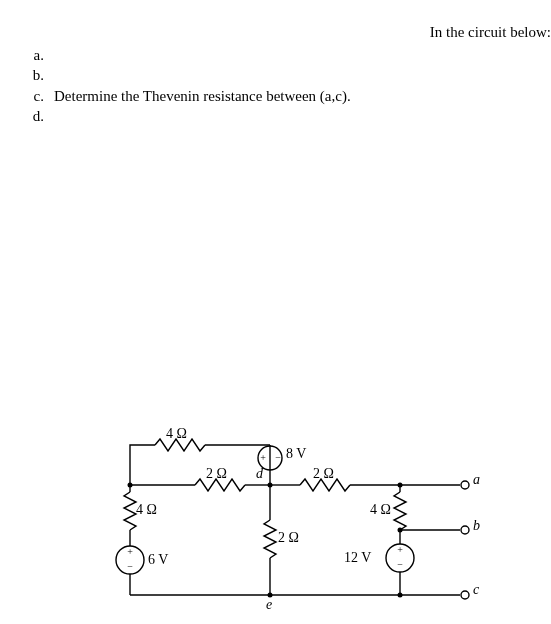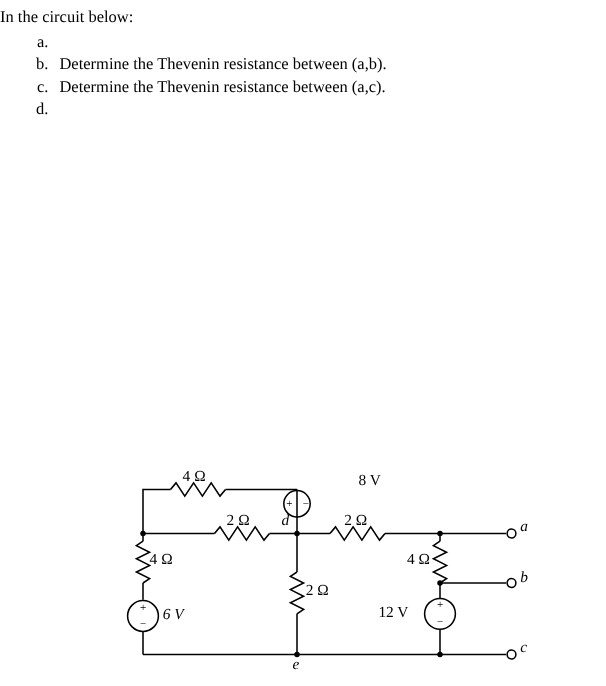--- a/index.html
+++ b/index.html
@@ -7,23 +7,24 @@
     padding: 0;
     width: 551px;
     height: 624px;
     background: #fff;
     font-family: "Times New Roman", Times, serif;
     font-size: 15px;
     color: #000;
     position: relative;
   }
   .header {
-    text-align: left;
+    text-align: right;
     padding-top: 8px;
     font-size: 15px;
+    margin-top: 16px;
   }
   .questions {
     padding: 4px 0 0 28px;
     line-height: 1.35;
   }
   .q-row {
     display: flex;
     gap: 10px;
   }
   .q-letter {
@@ -54,21 +55,20 @@
 <body>
 
 <div class="header">In the circuit below:</div>
 
 <div class="questions">
   <div class="q-row">
     <span class="q-letter">a.</span>
   </div>
   <div class="q-row">
     <span class="q-letter">b.</span>
-    <span>Determine the Thevenin resistance between (a,b).</span>
   </div>
   <div class="q-row">
     <span class="q-letter">c.</span>
     <span>Determine the Thevenin resistance between (a,c).</span>
   </div>
   <div class="q-row">
     <span class="q-letter">d.</span>
   </div>
 </div>
 
@@ -144,22 +144,22 @@
       <text x="300" y="138">−</text>
     </g>
   </svg>
 
   <span class="clabel" style="left:66px; top:-4px;">4 Ω</span>
   <span class="clabel" style="left:106px; top:36px;">2 Ω</span>
   <span class="clabel" style="left:36px; top:72px;">4 Ω</span>
   <span class="clabel" style="left:178px; top:100px;">2 Ω</span>
   <span class="clabel" style="left:213px; top:36px;">2 Ω</span>
   <span class="clabel" style="left:270px; top:72px;">4 Ω</span>
-  <span class="clabel" style="left:186px; top:0px;margin-left:40px;">8 V</span>
-  <span class="clabel" style="left:48px; top:122px;font-style:italic;">6 V</span>
+  <span class="clabel" style="left:186px; top:16px;">8 V</span>
+  <span class="clabel" style="left:48px; top:122px;">6 V</span>
   <span class="clabel" style="left:244px; top:120px;">12 V</span>
 
   <span class="clabel ital" style="left:373px; top:42px;">a</span>
   <span class="clabel ital" style="left:373px; top:88px;">b</span>
   <span class="clabel ital" style="left:373px; top:152px;">c</span>
   <span class="clabel ital" style="left:156px; top:36px;">d</span>
   <span class="clabel ital" style="left:166px; top:167px;">e</span>
 </div>
 
 </body></html>

